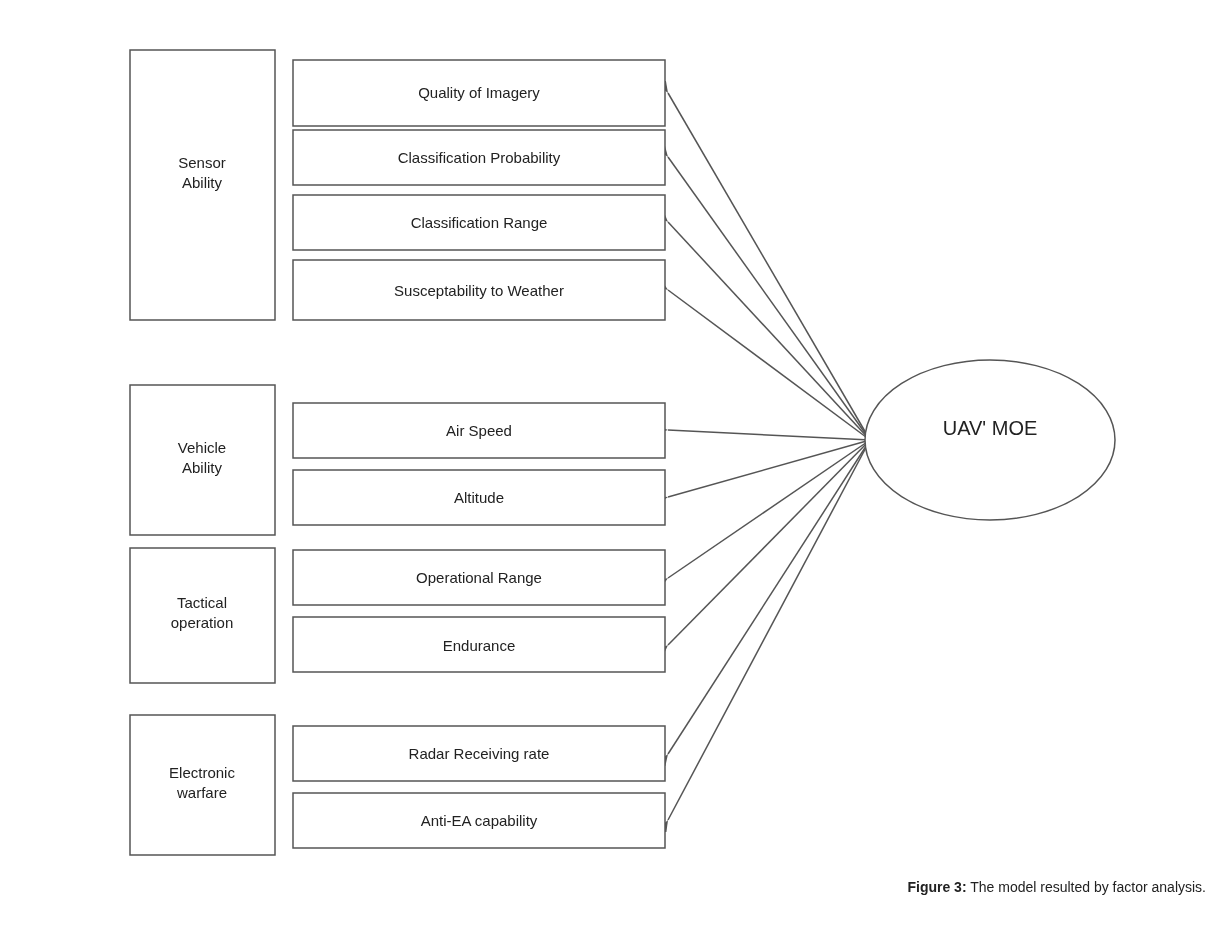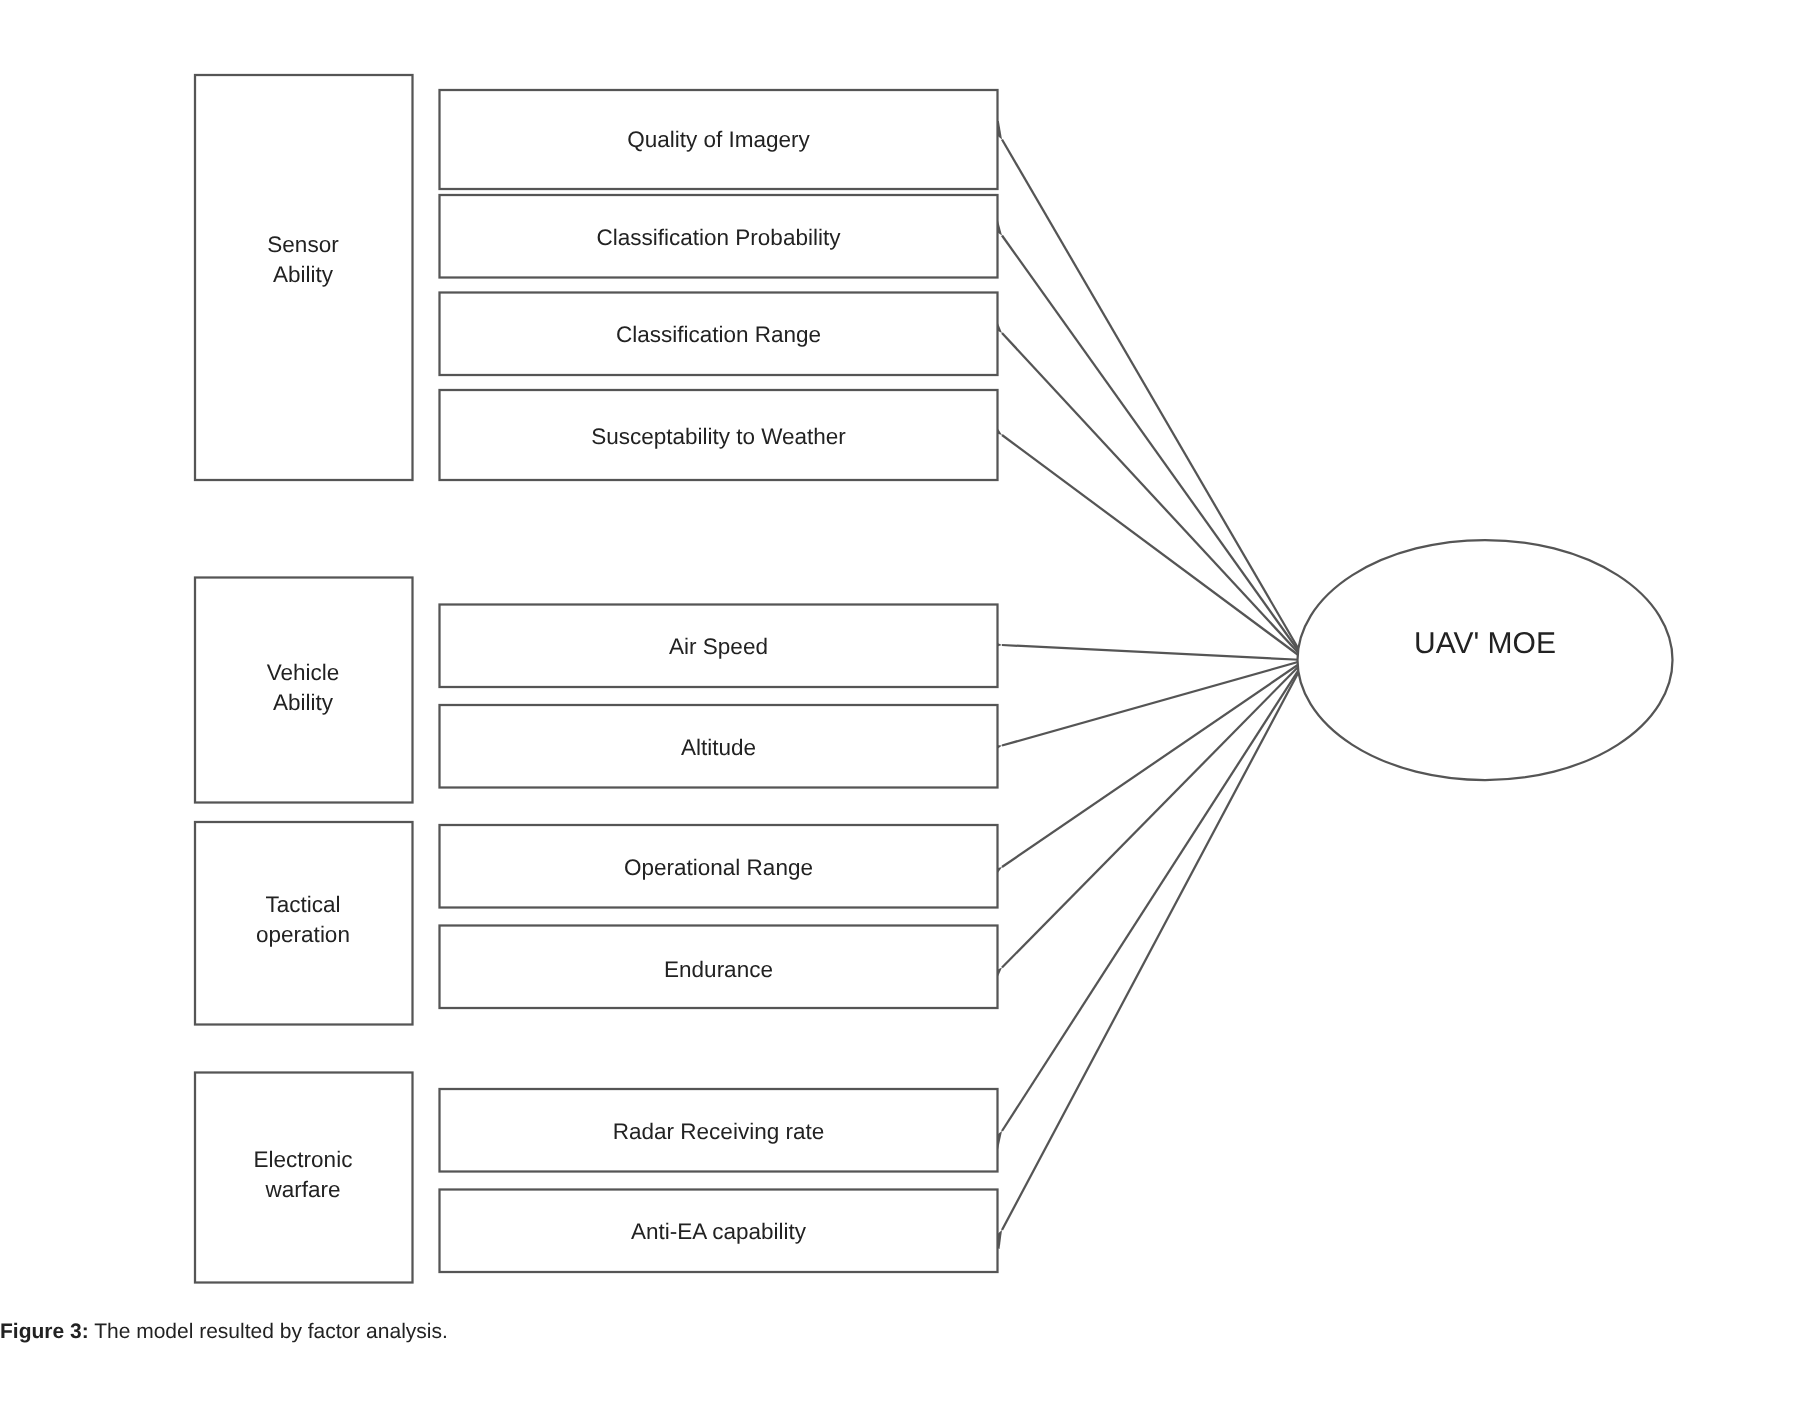--- a/index.html
+++ b/index.html
@@ -114,16 +114,16 @@
     <text x="202" y="798" text-anchor="middle" font-size="15" font-family="Arial, sans-serif" fill="#222">warfare</text>
 
     <rect x="293" y="726" width="372" height="55" fill="white" stroke="#555" stroke-width="1.5"></rect>
     <text x="479" y="759" text-anchor="middle" font-size="15" font-family="Arial, sans-serif" fill="#222">Radar Receiving rate</text>
 
     <rect x="293" y="793" width="372" height="55" fill="white" stroke="#555" stroke-width="1.5"></rect>
     <text x="479" y="826" text-anchor="middle" font-size="15" font-family="Arial, sans-serif" fill="#222">Anti-EA capability</text>
 
   </svg>
 
-  <div class="caption" style="position:absolute;bottom:5px;left:0;right:0;text-align:left;font-size:14px;color:#222;">
+  <div class="caption" style="position:absolute;bottom:5px;left:0;right:0;text-align:right;font-size:14px;color:#222;">
     <strong>Figure 3:</strong><span> The model resulted by factor analysis.</span>
   </div>
 </div>
 
 </body></html>

